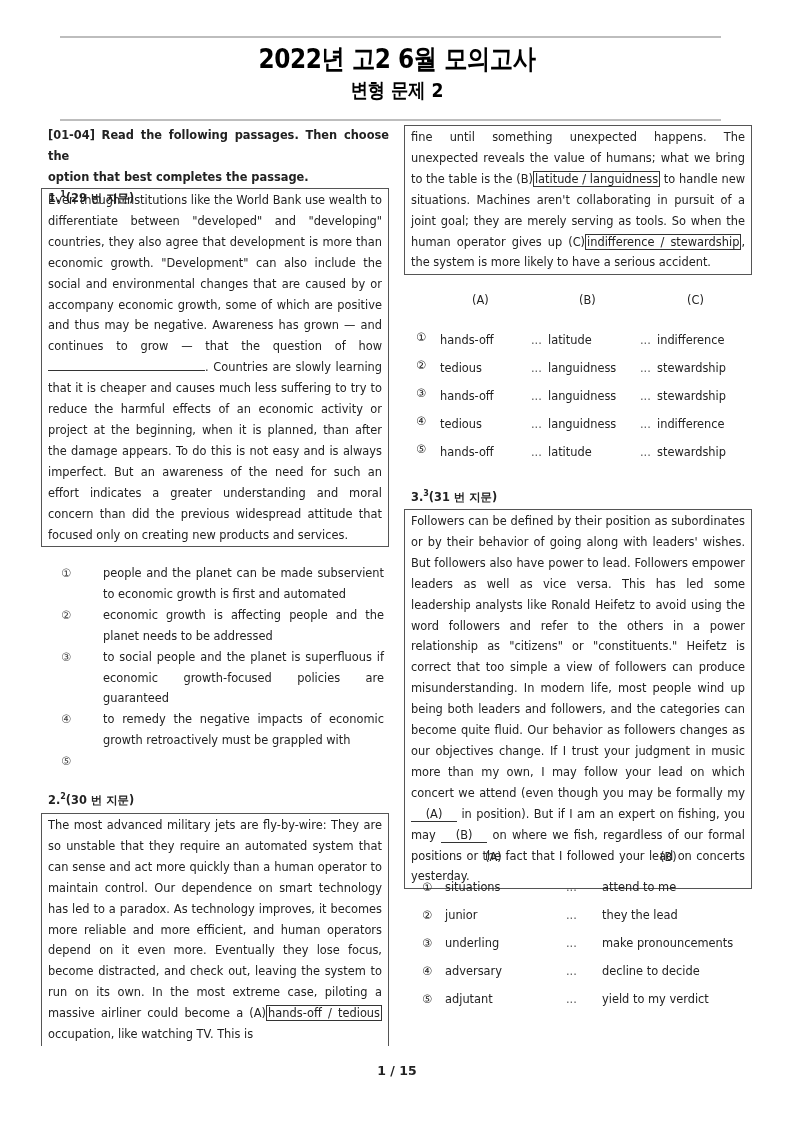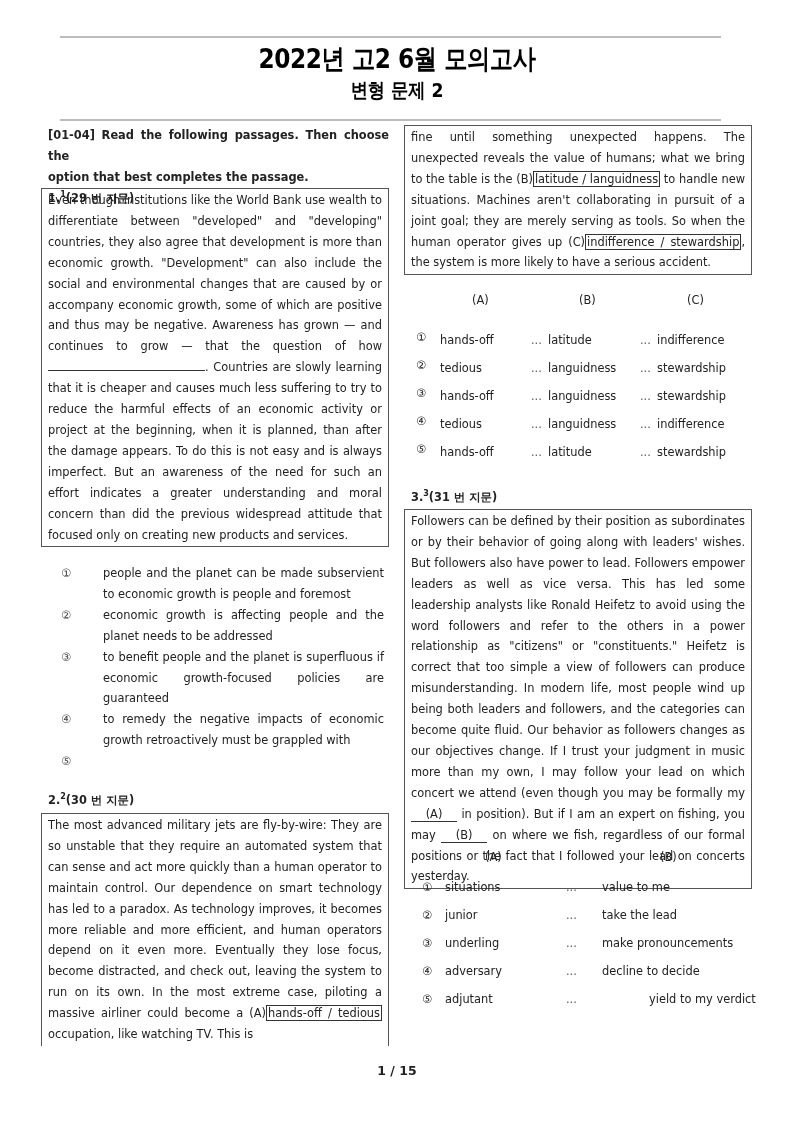--- a/index.html
+++ b/index.html
@@ -51,29 +51,29 @@
 
 <div class="col box" style="left:41px; top:188px; width:348px;">
   <span>Even though institutions like the World Bank use wealth to differentiate between "developed" and "developing" countries, they also agree that development is more than economic growth. "Development" can also include the social and environmental changes that are caused by or accompany economic growth, some of which are positive and thus may be negative. Awareness has grown — and continues to grow — that the question of how</span>
   <span class="blank"></span><span>. Countries are slowly learning that it is cheaper and causes much less suffering to try to reduce the harmful effects of an economic activity or project at the beginning, when it is planned, than after the damage appears. To do this is not easy and is always imperfect. But an awareness of the need for such an effort indicates a greater understanding and moral concern than did the previous widespread attitude that focused only on creating new products and services.</span>
 </div>
 
 <div class="col" style="left:41px; top:563px; width:343px;">
   <ul class="choices">
     <li class="choice">
         <span class="cnum">①</span>
-        <span class="ctext">people and the planet can be made subservient to economic growth is people and foremost</span>
+        <span class="ctext">people and the planet can be made subservient to economic growth is first and automated</span>
       </li>
     <li class="choice">
         <span class="cnum">②</span>
         <span class="ctext">economic growth is affecting people and the planet needs to be addressed</span>
       </li>
     <li class="choice">
         <span class="cnum">③</span>
-        <span class="ctext">to benefit people and the planet is superfluous if economic growth-focused policies are guaranteed</span>
+        <span class="ctext">to social people and the planet is superfluous if economic growth-focused policies are guaranteed</span>
       </li>
     <li class="choice">
         <span class="cnum">④</span>
         <span class="ctext">to remedy the negative impacts of economic growth retroactively must be grappled with</span>
       </li>
     <li class="choice">
         <span class="cnum">⑤</span>
       </li>
   </ul>
 </div>
@@ -148,41 +148,41 @@
 
 <div class="opt-table" style="left:404px; top:850px; width:348px; height:165px;">
   <div class="row" style="top:0; left:0; width:348px;">
     <span class="cell" style="left:81px;">(A)</span>
     <span class="cell" style="left:256px;">(B)</span>
   </div>
   <div class="row" style="top:30px;">
     <span class="cell" style="left:18px;">①</span>
     <span class="cell" style="left:41px;">situations</span>
     <span class="cell dots" style="left:162px;">...</span>
-    <span class="cell" style="left:198px;">value to me</span>
+    <span class="cell" style="left:198px;">attend to me</span>
   </div>
   <div class="row" style="top:58px;">
     <span class="cell" style="left:18px;">②</span>
     <span class="cell" style="left:41px;">junior</span>
     <span class="cell dots" style="left:162px;">...</span>
-    <span class="cell" style="left:198px;">take the lead</span>
+    <span class="cell" style="left:198px;">they the lead</span>
   </div>
   <div class="row" style="top:86px;">
     <span class="cell" style="left:18px;">③</span>
     <span class="cell" style="left:41px;">underling</span>
     <span class="cell dots" style="left:162px;">...</span>
     <span class="cell" style="left:198px;">make pronouncements</span>
   </div>
   <div class="row" style="top:114px;">
     <span class="cell" style="left:18px;">④</span>
     <span class="cell" style="left:41px;">adversary</span>
     <span class="cell dots" style="left:162px;">...</span>
     <span class="cell" style="left:198px;">decline to decide</span>
   </div>
   <div class="row" style="top:142px;">
     <span class="cell" style="left:18px;">⑤</span>
     <span class="cell" style="left:41px;">adjutant</span>
     <span class="cell dots" style="left:162px;">...</span>
-    <span class="cell" style="left:198px;margin-left:47px;">yield to my verdict</span>
+    <span class="cell" style="left:198px;">yield to my verdict</span>
   </div>
 </div>
 
 <div class="pagenum">1 / 15</div>
 
 </body></html>

